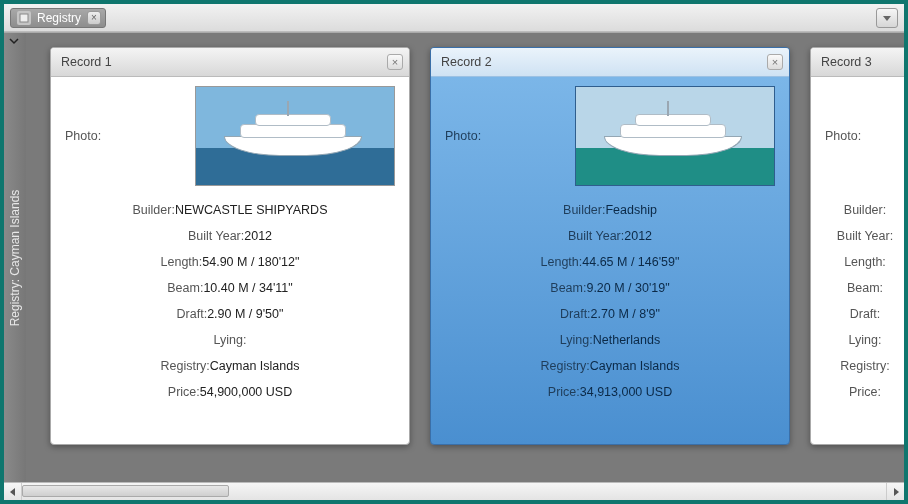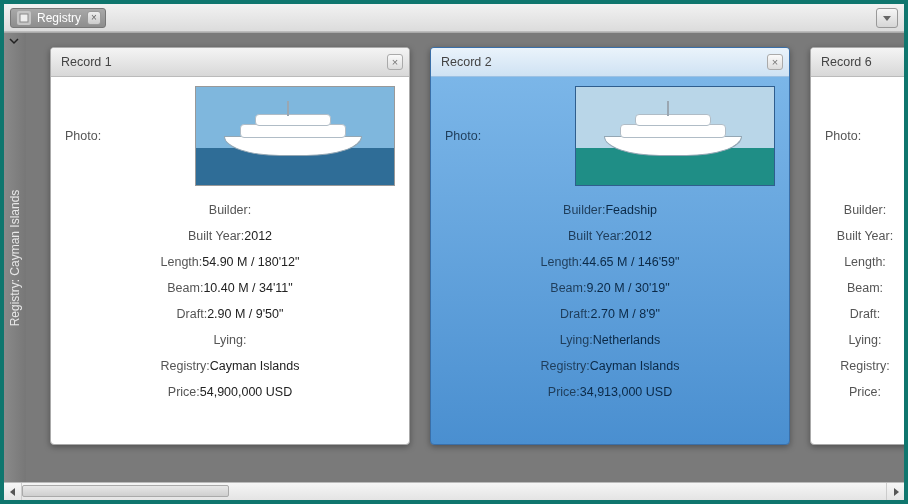--- a/index.html
+++ b/index.html
@@ -281,20 +281,21 @@
                 <div class="sea" style="background:#2f6d97;"></div>
                 <div class="hull"></div>
                   <div class="deck1"></div>
                   <div class="deck2"></div>
                   <div class="mast"></div>
               </div>
             </div>
             <div class="spec-rows">
               <div class="spec-row">
                   <span class="fld-label">Builder:</span>
+                  <span class="v">NEWCASTLE SHIPYARDS</span>
                 </div>
               <div class="spec-row">
                   <span class="fld-label">Built Year:</span>
                   <span class="v">2012</span>
                 </div>
               <div class="spec-row">
                   <span class="fld-label">Length:</span>
                   <span class="v">54.90 M / 180'12"</span>
                 </div>
               <div class="spec-row">
@@ -369,21 +370,21 @@
               <div class="spec-row">
                   <span class="fld-label">Price:</span>
                   <span class="v">34,913,000 USD</span>
                 </div>
             </div>
           </div>
         </div>
 
         <div class="card clipped">
           <div class="card-head">
-            <span>Record 6</span>
+            <span>Record 3</span>
           </div>
           <div class="card-body">
             <div class="photo-row">
               <span class="fld-label">Photo:</span>
             </div>
             <div class="spec-rows">
               <div class="spec-row">
                   <span class="fld-label">Builder:</span>
                 </div>
               <div class="spec-row">

